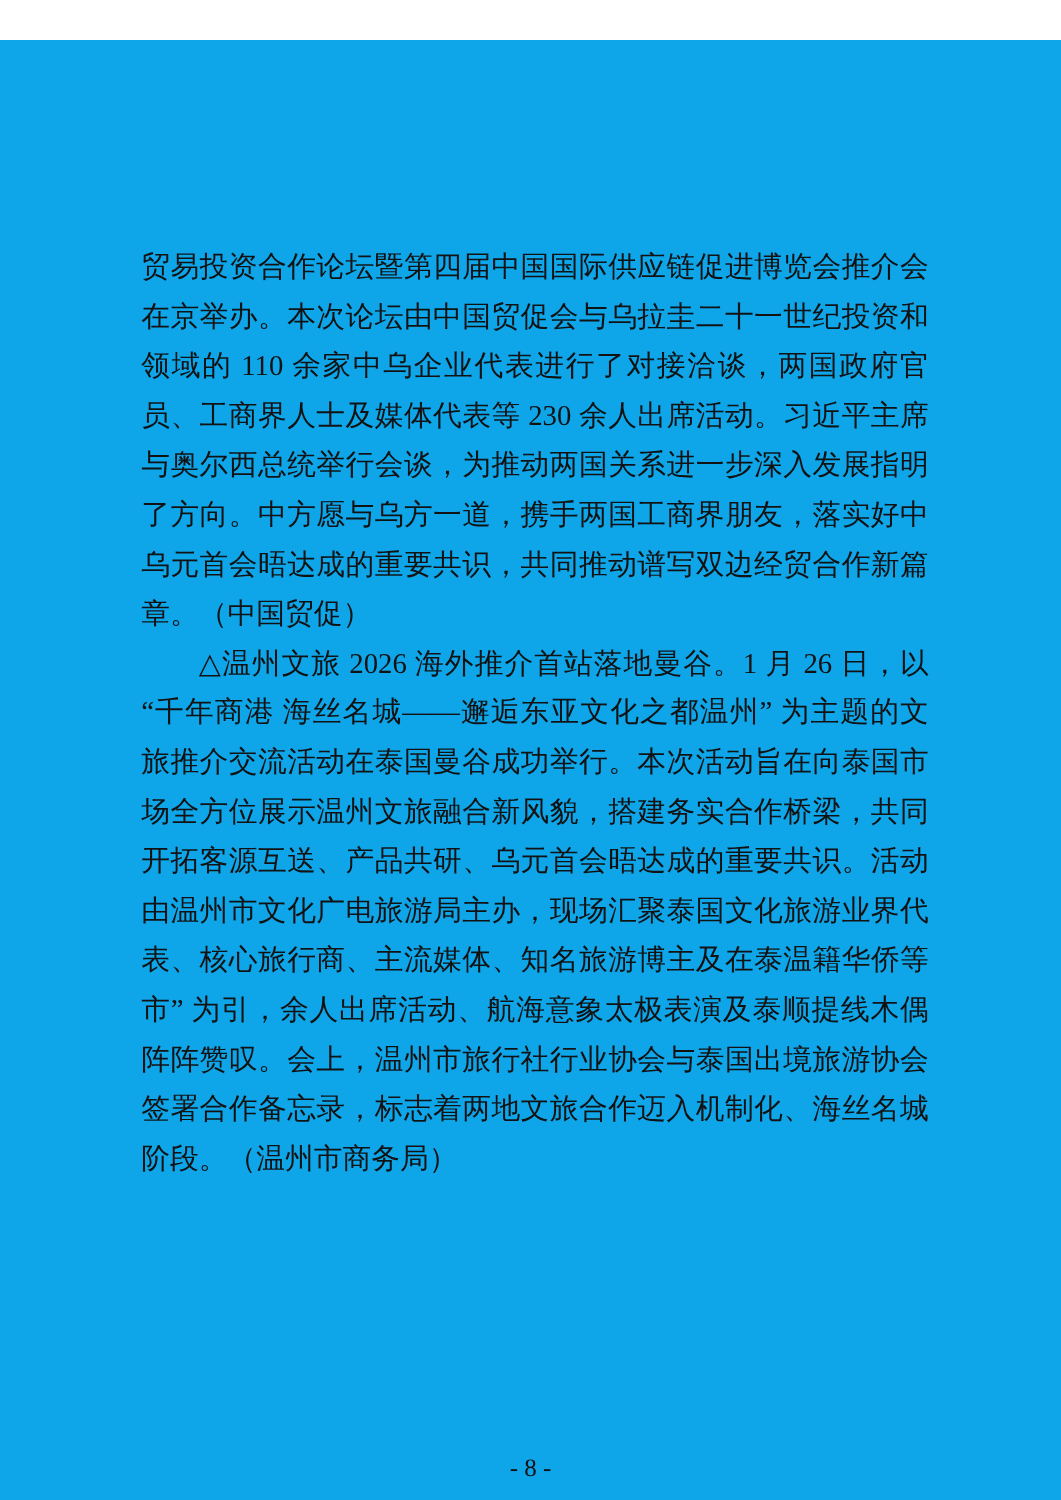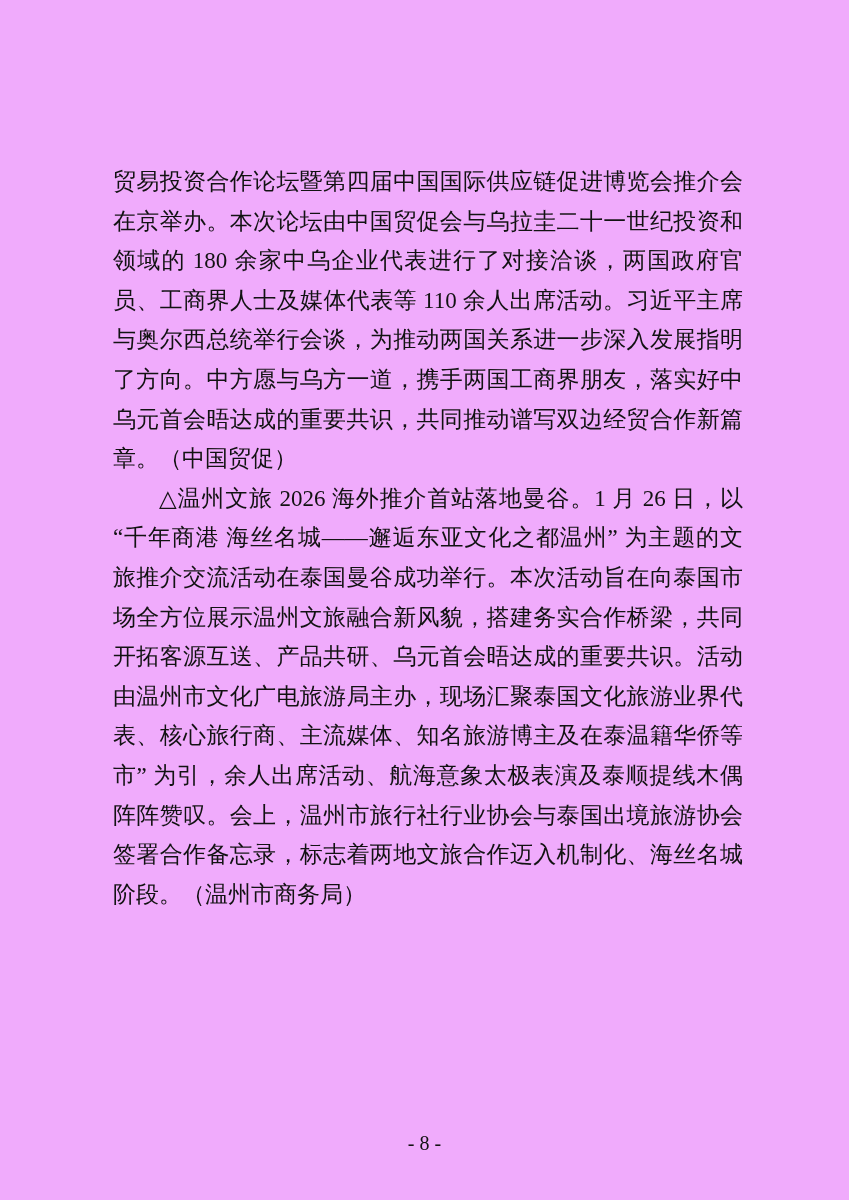--- a/index.html
+++ b/index.html
@@ -11,21 +11,22 @@
     height: 1200px;
     background: #ffffff;
     position: relative;
     overflow: hidden;
     font-family: "Liberation Serif", "DejaVu Serif", serif;
     color: #121212;
   }
   .page {
     position: absolute;
     inset: 0;
-    background: #f0abfc;
+    background: #0ea5e9;
+    margin-top: 32px;
   }
   .text-block {
     position: absolute;
     left: 113px;
     top: 162px;
     width: 630px;
   }
   .paragraph {
     margin: 0;
     padding: 0;
@@ -61,22 +62,22 @@
   }
 </style>
 </head>
 <body>
 
 <div class="page">
   <div class="text-block" id="text-block">
       <div class="paragraph">
         <div class="line"><span class="seg">贸易投资合作论坛暨第四届中国国际供应链促进博览会推介会</span></div>
         <div class="line"><span class="seg">在京举办。本次论坛由中国贸促会与乌拉圭二十一世纪投资和</span></div>
-        <div class="line"><span class="seg">领域的 180 余家中乌企业代表进行了对接洽谈，两国政府官</span></div>
-        <div class="line"><span class="seg">员、工商界人士及媒体代表等 110 余人出席活动。习近平主席</span></div>
+        <div class="line"><span class="seg">领域的 110 余家中乌企业代表进行了对接洽谈，两国政府官</span></div>
+        <div class="line"><span class="seg">员、工商界人士及媒体代表等 230 余人出席活动。习近平主席</span></div>
         <div class="line"><span class="seg">与奥尔西总统举行会谈，为推动两国关系进一步深入发展指明</span></div>
         <div class="line"><span class="seg">了方向。中方愿与乌方一道，携手两国工商界朋友，落实好中</span></div>
         <div class="line"><span class="seg">乌元首会晤达成的重要共识，共同推动谱写双边经贸合作新篇</span></div>
         <div class="line no-stretch"><span class="seg">章。（中国贸促）</span></div>
       </div>
       <div class="paragraph">
         <div class="line indent"><span class="seg bold">△温州文旅 2026 海外推介首站落地曼谷。</span><span class="seg">1 月 26 日，以</span></div>
         <div class="line"><span class="seg">“千年商港 海丝名城——邂逅东亚文化之都温州” 为主题的文</span></div>
         <div class="line"><span class="seg">旅推介交流活动在泰国曼谷成功举行。本次活动旨在向泰国市</span></div>
         <div class="line"><span class="seg">场全方位展示温州文旅融合新风貌，搭建务实合作桥梁，共同</span></div>

